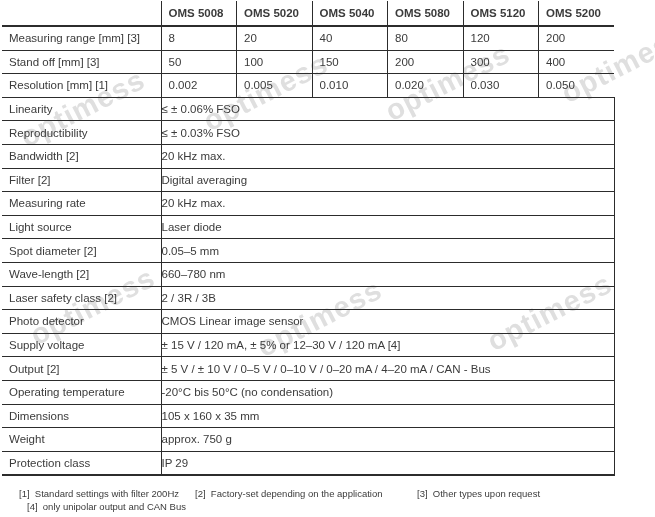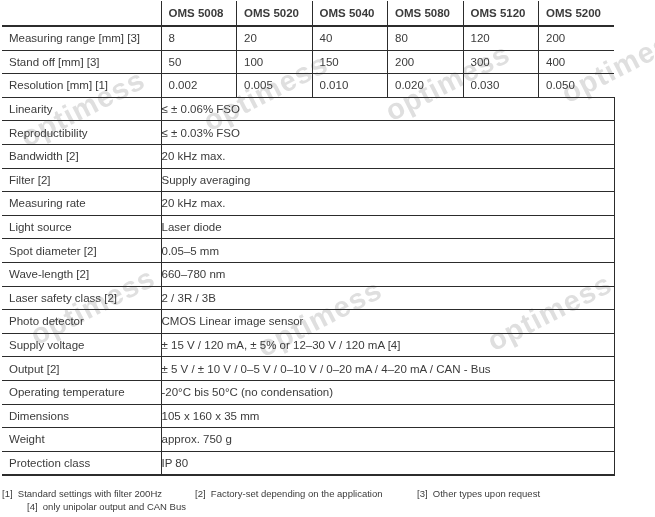--- a/index.html
+++ b/index.html
@@ -57,21 +57,21 @@
   table.spec tr.last-row td { border-bottom: 2.5px solid #2c2c2c; }
 
   
   .footnotes { position: absolute; left: 2px; top: 487px; width: 651px; height: 28px; z-index: 1; }
   .fn {
     position: absolute;
     font-size: 9.5px;
     color: #3b3b3b;
     white-space: pre;
   }
-  .fn1 { left: 0;   top: 1px; }
+  .fn1 { left: 17px;   top: 1px; }
   .fn2 { left: 193px; top: 1px; }
   .fn3 { left: 415px; top: 1px; }
   .fn4 { left: 1px;   top: 14px; margin-left: 24px; }
 </style>
 </head>
 <body>
 
 <div class="page">
 
   <div class="wm-layer">
@@ -140,21 +140,21 @@
         <tr>
           <td class="label">Reproductibility</td>
           <td colspan="6" class="span">≤ ± 0.03% FSO</td>
         </tr>
         <tr>
           <td class="label">Bandwidth [2]</td>
           <td colspan="6" class="span">20 kHz max.</td>
         </tr>
         <tr>
           <td class="label">Filter [2]</td>
-          <td colspan="6" class="span">Supply averaging</td>
+          <td colspan="6" class="span">Digital averaging</td>
         </tr>
         <tr>
           <td class="label">Measuring rate</td>
           <td colspan="6" class="span">20 kHz max.</td>
         </tr>
         <tr>
           <td class="label">Light source</td>
           <td colspan="6" class="span">Laser diode</td>
         </tr>
         <tr>
@@ -188,21 +188,21 @@
         <tr>
           <td class="label">Dimensions</td>
           <td colspan="6" class="span">105 x 160 x 35 mm</td>
         </tr>
         <tr>
           <td class="label">Weight</td>
           <td colspan="6" class="span">approx. 750 g</td>
         </tr>
         <tr class="last-row">
           <td class="label">Protection class</td>
-          <td colspan="6" class="span">IP 80</td>
+          <td colspan="6" class="span">IP 29</td>
         </tr>
       </tbody>
   </table>
 
   <div class="footnotes">
     <span class="fn fn1">[1]  Standard settings with filter 200Hz</span>
     <span class="fn fn2">[2]  Factory-set depending on the application</span>
     <span class="fn fn3">[3]  Other types upon request</span>
     <span class="fn fn4">[4]  only unipolar output and CAN Bus</span>
   </div>

